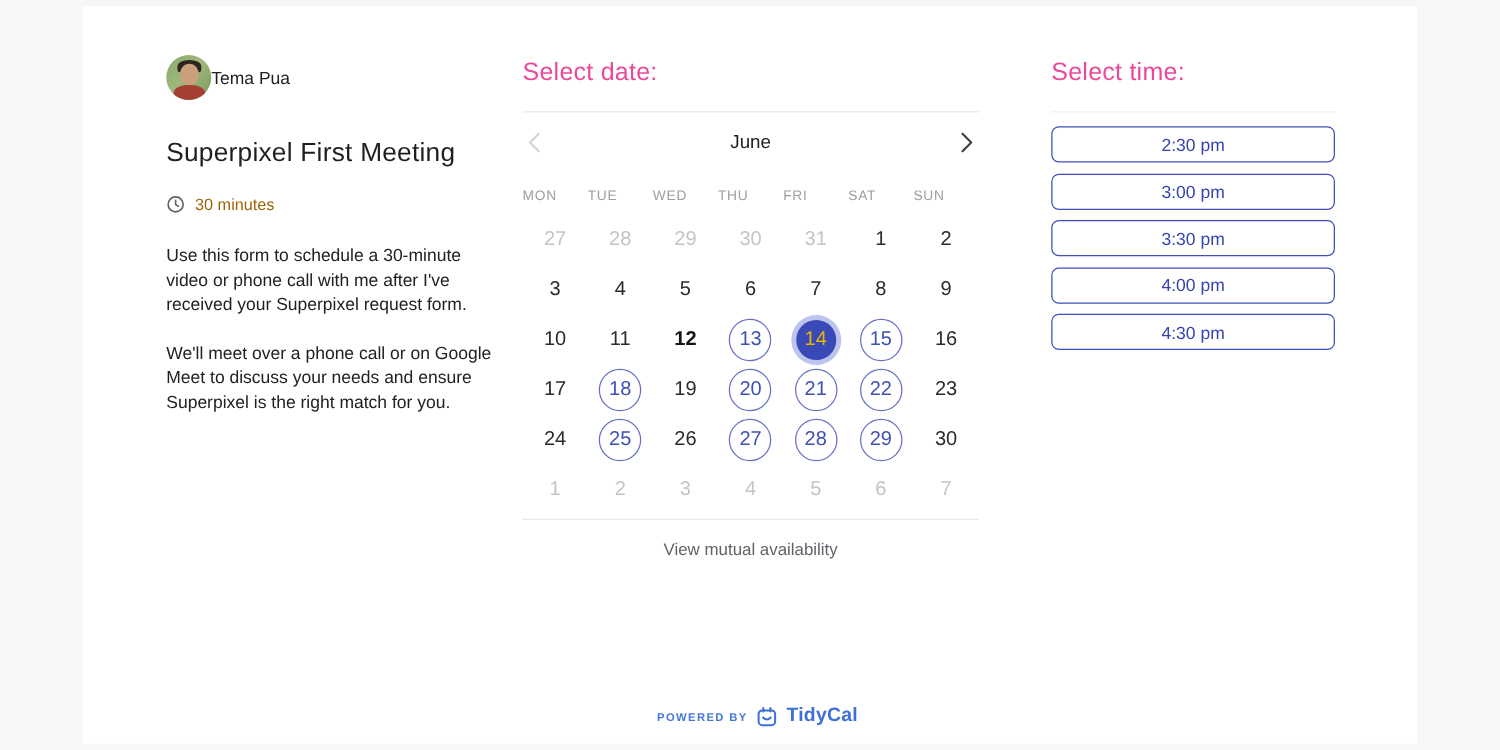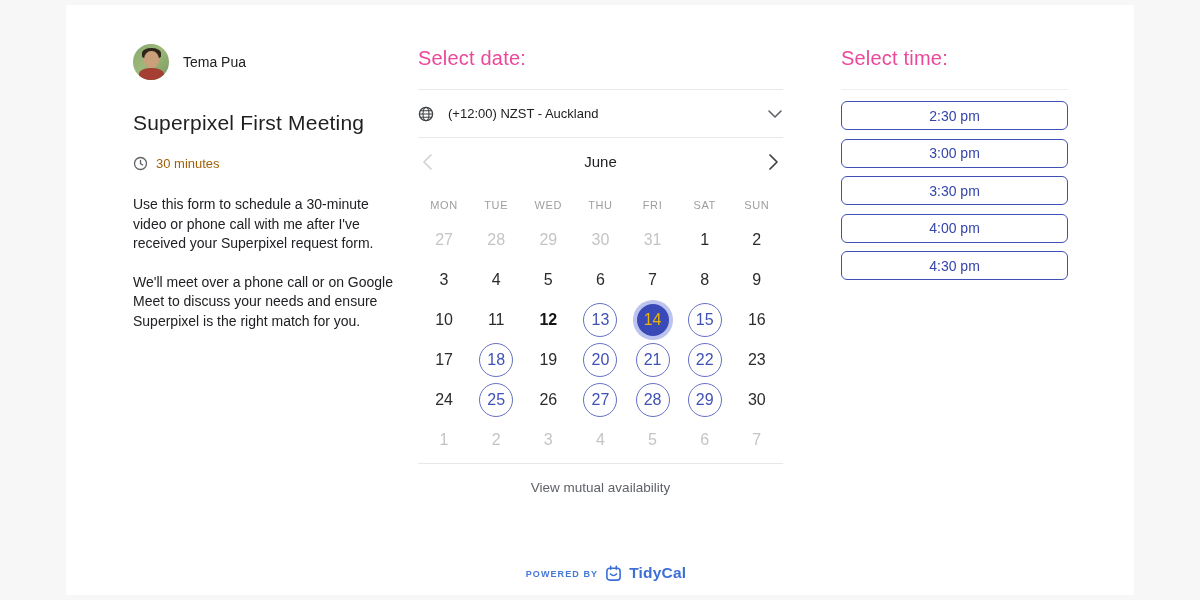--- a/index.html
+++ b/index.html
@@ -11,21 +11,21 @@
     color: #202124;
   }
   .card {
     position: relative;
     width: 1068px; height: 590px;
     margin: 5px auto;
     background: #ffffff;
   }
   
   .left-col { position: absolute; left: 67px; top: 39px; width: 265px; }
-  .profile-row { display: flex; align-items: center; gap: 14px; }
+  .profile-row { display: flex; align-items: center; }
   .avatar {
     width: 36px; height: 36px; border-radius: 50%;
     position: relative; overflow: hidden; flex: 0 0 36px;
     background: linear-gradient(135deg, #8aa86e 0%, #9db87a 45%, #7a9a60 100%);
   }
   .avatar .face {
     position: absolute; left: 11px; top: 7px; width: 15px; height: 17px;
     background: #caa07a; border-radius: 48% 48% 46% 46%;
   }
   .avatar .hair {
@@ -50,21 +50,21 @@
   .tz-row {
     height: 48px; display: flex; align-items: center; gap: 14px;
     cursor: pointer; border-bottom: 1px solid #e8e8e8;
   }
   .tz-label { font-size: 13px; color: #202124; flex: 1; }
   .month-nav { height: 47px; display: flex; align-items: center; justify-content: space-between; }
   .month-name { font-size: 15px; font-weight: 500; color: #202124; }
   .nav-btn { background: none; border: none; cursor: pointer; padding: 4px; display: flex; }
   .weekday-row { display: grid; grid-template-columns: repeat(7, 52.14px); margin-top: 14px; }
   .weekday {
-    text-align: center; font-size: 11px; color: #9e9e9e;
+    text-align: left; font-size: 11px; color: #9e9e9e;
     letter-spacing: 0.6px; font-weight: 400;
   }
   .calendar-grid { display: grid; grid-template-columns: repeat(7, 52.14px); margin-top: 9px; }
   .day-cell { height: 40px; display: flex; align-items: center; justify-content: center; }
   .day {
     width: 34px; height: 34px; display: flex; align-items: center; justify-content: center;
     font-size: 16px; border-radius: 50%; color: #2b2b2b;
   }
   .day.muted { color: #c4c4c4; }
   .day.today { font-weight: 700; color: #141414; }
@@ -133,35 +133,20 @@
     </div>
     <div class="desc">
       <p>Use this form to schedule a 30-minute video or phone call with me after I've received your Superpixel request form.</p>
       <p>We'll meet over a phone call or on Google Meet to discuss your needs and ensure Superpixel is the right match for you.</p>
     </div>
   </div>
 
   <div class="date-col">
     <h2 class="panel-heading">Select date:</h2>
     <hr class="divider top">
-    <div class="tz-row">
-      <span class="icon">
-        <svg width="16" height="16" viewBox="0 0 16 16" fill="none">
-          <circle cx="8" cy="8" r="6.6" stroke="#3c4043" stroke-width="1.3"></circle>
-          <ellipse cx="8" cy="8" rx="3" ry="6.6" stroke="#3c4043" stroke-width="1.1"></ellipse>
-          <path d="M1.7 8 H14.3 M2.5 4.8 H13.5 M2.5 11.2 H13.5" stroke="#3c4043" stroke-width="1.1"></path>
-        </svg>
-      </span>
-      <span class="tz-label">(+12:00) NZST - Auckland</span>
-      <span class="icon">
-        <svg width="16" height="10" viewBox="0 0 16 10" fill="none">
-          <path d="M2 2 L8 8 L14 2" stroke="#5f6368" stroke-width="1.6" stroke-linecap="round" stroke-linejoin="round"></path>
-        </svg>
-      </span>
-    </div>
     <div class="month-nav">
       <button class="nav-btn">
         <span class="icon">
           <svg width="11" height="18" viewBox="0 0 11 18" fill="none">
             <path d="M9 2 L2 9 L9 16" stroke="#d2d2d2" stroke-width="1.7" stroke-linecap="round" stroke-linejoin="round"></path>
           </svg>
         </span>
       </button>
       <span class="month-name">June</span>
       <button class="nav-btn">

